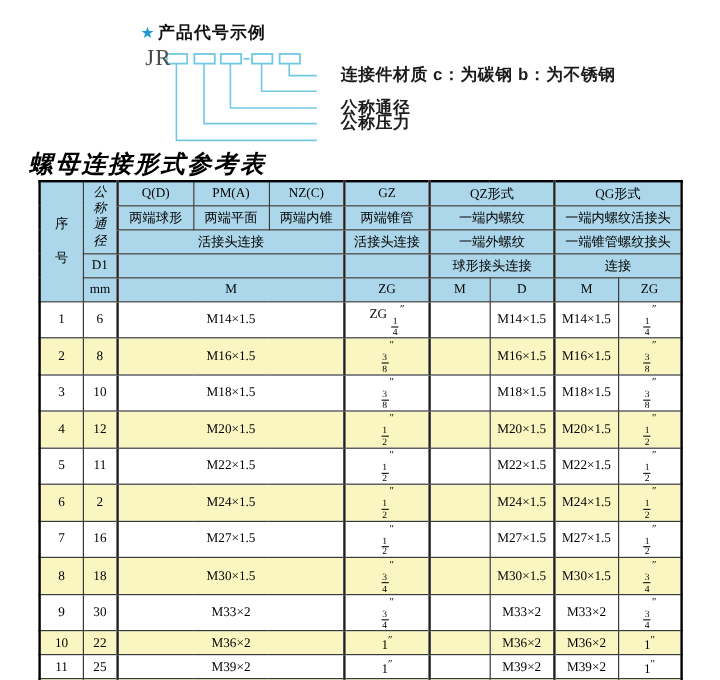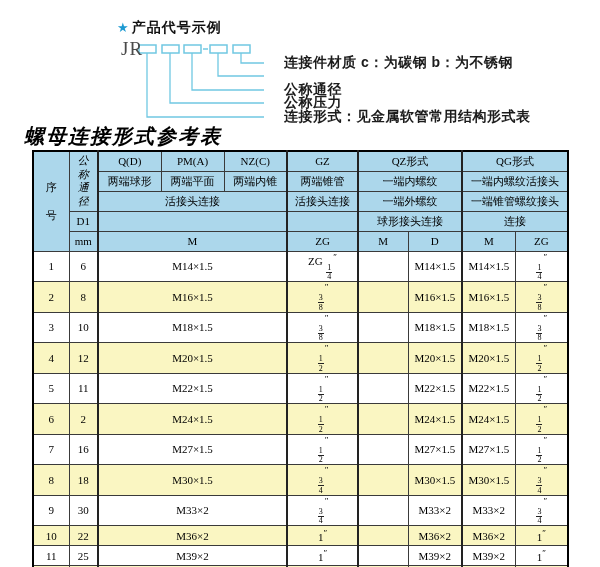--- a/index.html
+++ b/index.html
@@ -67,21 +67,20 @@
         <polyline points="147,53 147,117 264,117"></polyline>
       </g>
     </svg>
     <div class="diagram-title">
       <span class="star">★</span><span>产品代号示例</span>
     </div>
     <div class="jr-prefix">JR</div>
     <div class="code-label" style="top:56px">连接件材质  c：为碳钢  b：为不锈钢</div>
     <div class="code-label" style="top:83px">公称通径</div>
     <div class="code-label" style="top:96px">公称压力</div>
-    <div class="code-label" style="top:110px">连接形式：见金属软管常用结构形式表</div>
   </div>
 
   <div class="table-title">螺母连接形式参考表</div>
 
   <table class="ref">
     <colgroup>
       <col style="width:36px">
         <col style="width:29px">
       <col style="width:63px">
         <col style="width:63px">

